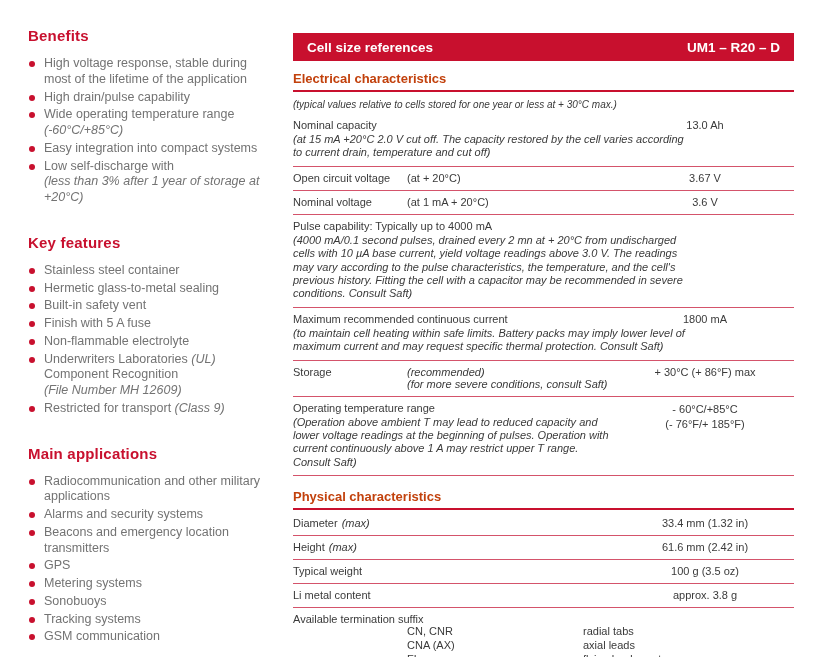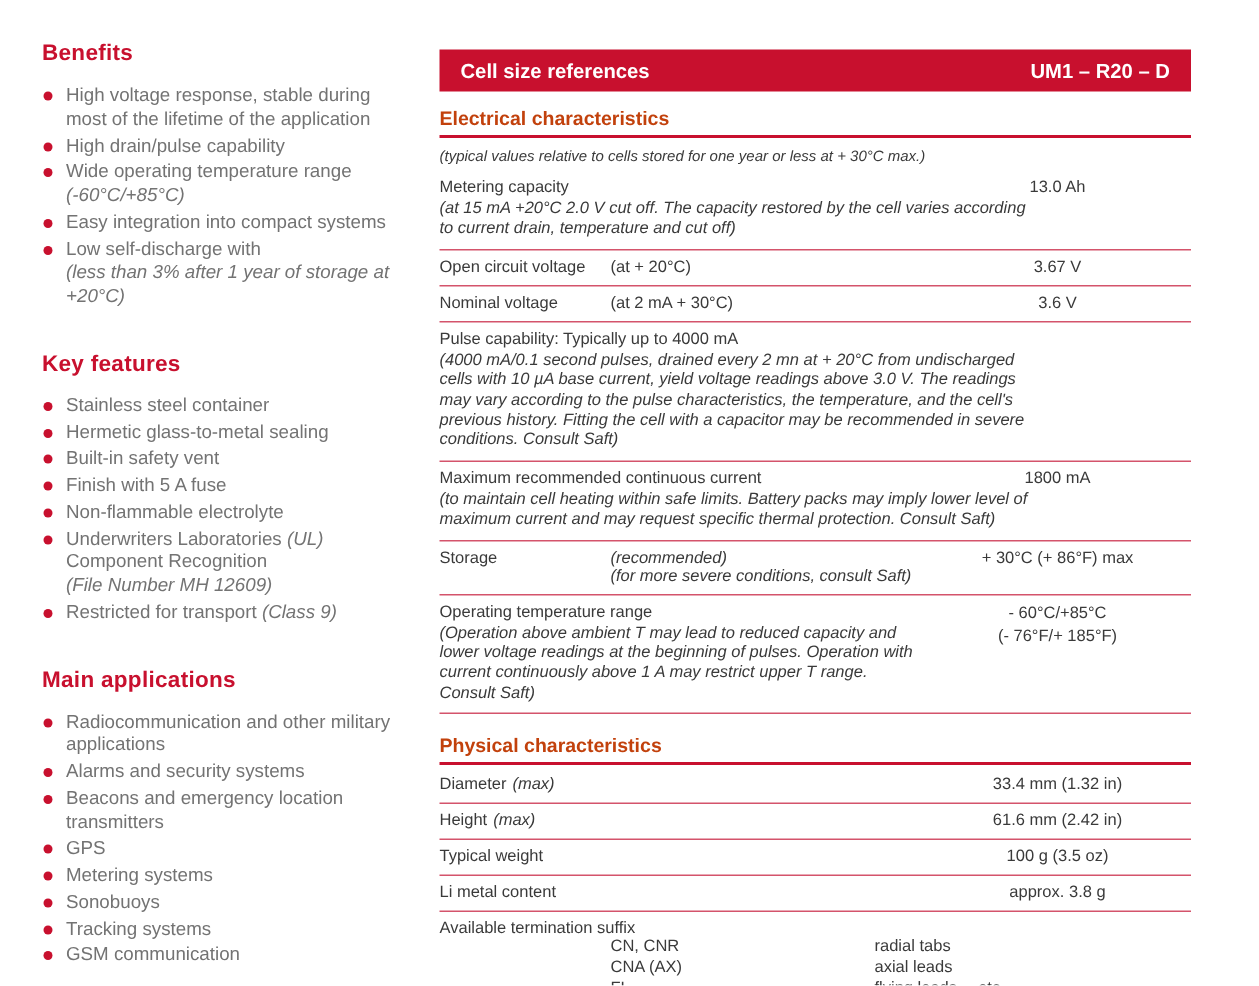--- a/index.html
+++ b/index.html
@@ -167,38 +167,38 @@
     <div class="title-bar">
       <span>Cell size references</span>
       <span>UM1 – R20 – D</span>
     </div>
 
     <div class="sec-head">Electrical characteristics</div>
     <div class="intro">(typical values relative to cells stored for one year or less at + 30°C max.)</div>
 
     <div class="row" style="border-bottom-width:1px;">
       <div class="row-line">
-        <span>Metering capacity</span>
+        <span>Nominal capacity</span>
         <span class="val">13.0 Ah</span>
       </div>
       <div class="note">(at 15 mA +20°C  2.0 V cut off. The capacity restored by the cell varies according to current drain, temperature and cut off)</div>
     </div>
 
     <div class="row">
       <div class="row-line">
         <span class="c1">Open circuit voltage</span>
         <span class="c2">(at + 20°C)</span>
         <span class="val">3.67 V</span>
       </div>
     </div>
 
     <div class="row">
       <div class="row-line">
         <span class="c1">Nominal voltage</span>
-        <span class="c2">(at 2 mA + 30°C)</span>
+        <span class="c2">(at 1 mA + 20°C)</span>
         <span class="val">3.6 V</span>
       </div>
     </div>
 
     <div class="row">
       <div>Pulse capability: Typically up to 4000 mA</div>
       <div class="note">(4000 mA/0.1 second pulses, drained every 2 mn at + 20°C from undischarged cells with 10 µA base current, yield voltage readings above 3.0 V. The readings may vary according to the pulse characteristics, the temperature, and the cell's previous history. Fitting the cell with a capacitor may be recommended in severe conditions. Consult Saft)</div>
     </div>
 
     <div class="row">

